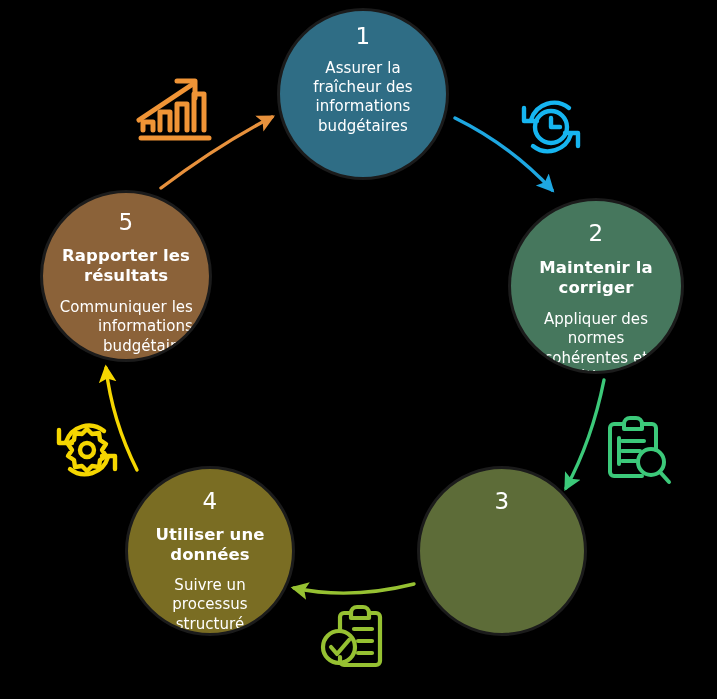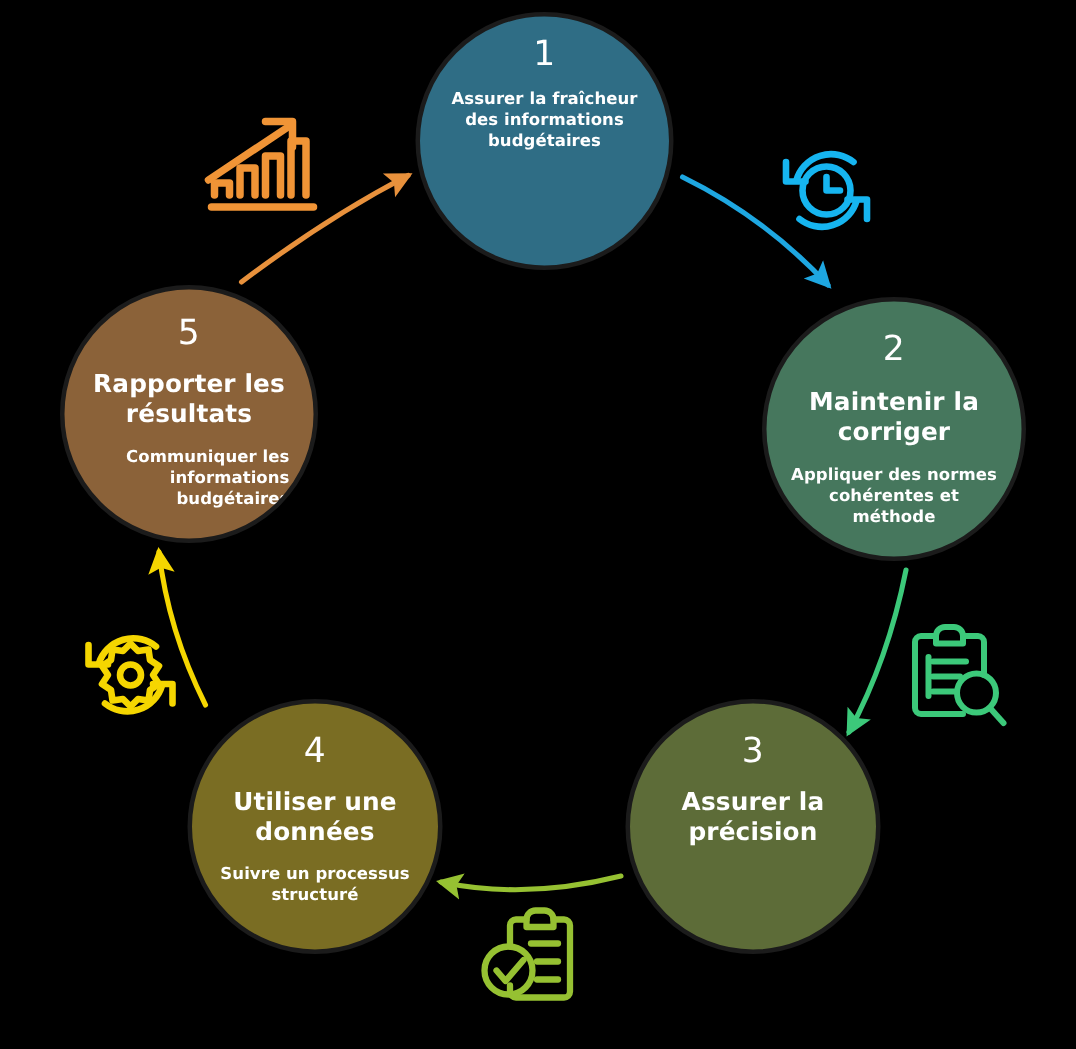--- a/index.html
+++ b/index.html
@@ -47,22 +47,22 @@
     letter-spacing: 0.5px;
   }
   .node-title {
     font-size: 16.5px;
     font-weight: bold;
     line-height: 1.22;
     padding: 0 12px;
     letter-spacing: 0.1px;
   }
   .node-desc {
-    font-size: 11px;
-    font-weight: bold;
+    font-size: 15px;
+    font-weight: normal;
     line-height: 1.28;
     padding: 0 16px;
     letter-spacing: 0.05px;
   }
   
   #node-1 { left: 277px; top: 8px;   width: 172px; height: 172px; }
   #node-1 .node-number { margin-top: 14px; }
   #node-1 .node-title  { margin-top: 10px; }
   #node-1 .node-desc   { margin-top: 11px; }
 
@@ -136,21 +136,20 @@
   </div>
 
   <div class="node" id="node-2" style="background: rgb(70, 119, 93);">
     <div class="node-number">2</div>
     <div class="node-title">Maintenir la corriger</div>
     <div class="node-desc">Appliquer des normes cohérentes et méthode</div>
   </div>
 
   <div class="node" id="node-3" style="background: rgb(93, 108, 56);">
     <div class="node-number">3</div>
-    <div class="node-title">Assurer la précision</div>
   </div>
 
   <div class="node" id="node-4" style="background: rgb(122, 109, 35);">
     <div class="node-number">4</div>
     <div class="node-title">Utiliser une données</div>
     <div class="node-desc">Suivre un processus structuré</div>
   </div>
 
   <div class="node" id="node-5" style="background: rgb(139, 98, 57);">
     <div class="node-number">5</div>

